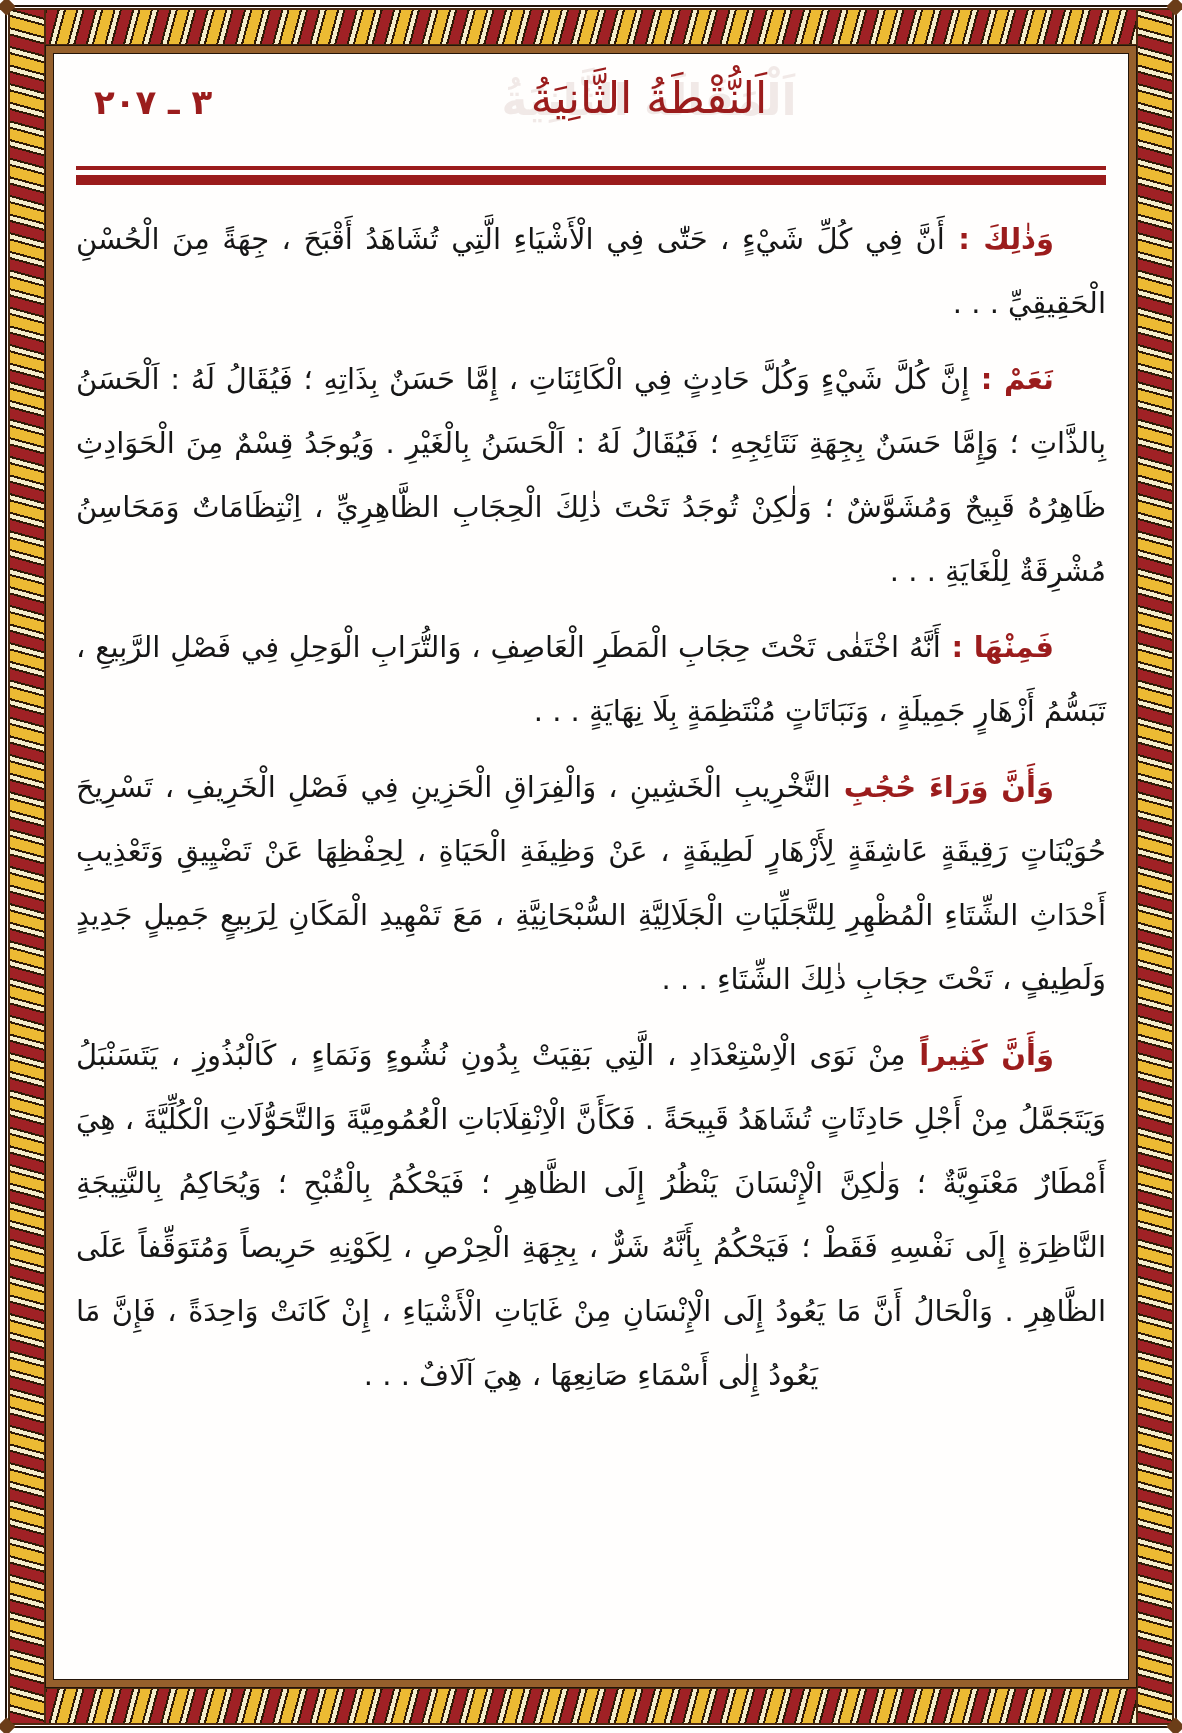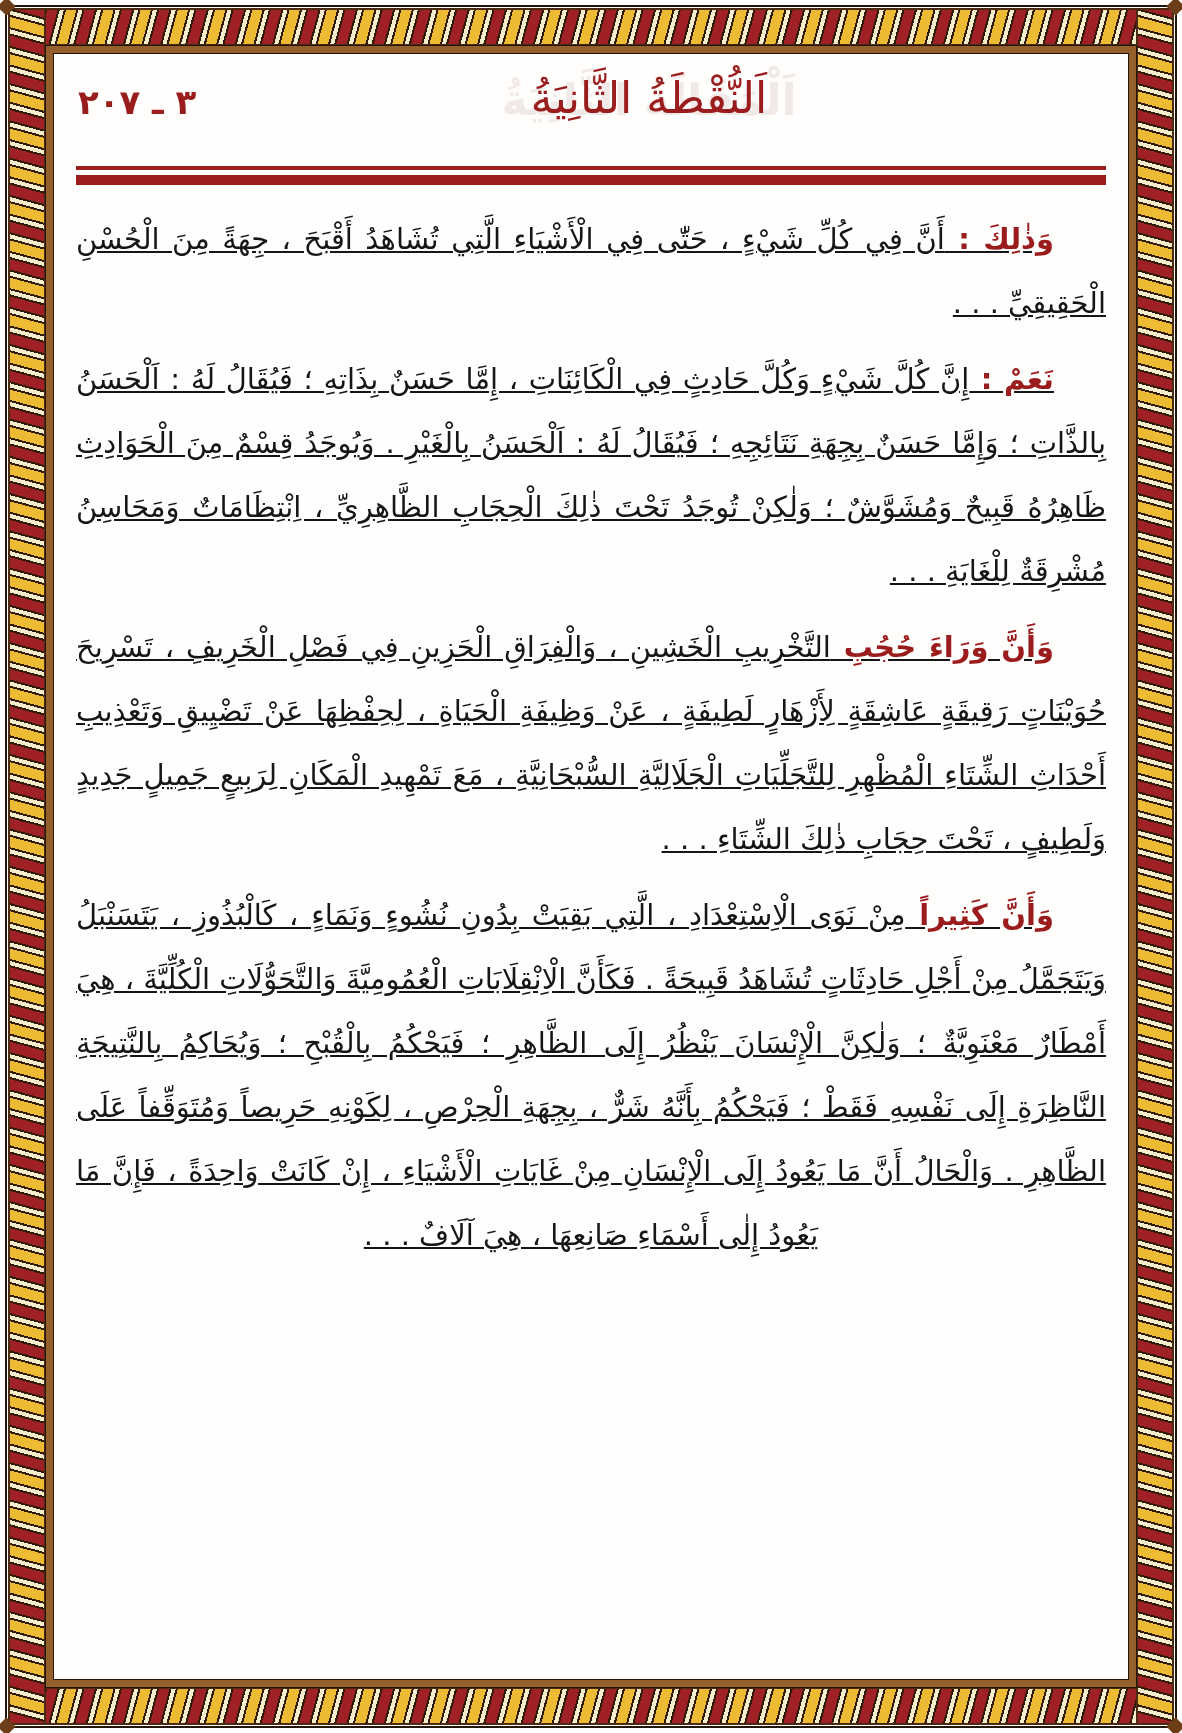--- a/index.html
+++ b/index.html
@@ -51,21 +51,21 @@
   .corner.tl{top:0;left:0;} .corner.tr{top:0;right:0;}
   .corner.bl{bottom:0;left:0;} .corner.br{bottom:0;right:0;}
 
   
   .content{
     position:absolute;top:58px;right:76px;left:76px;bottom:62px;
     direction:rtl;
   }
   .header{position:relative;height:100px;}
   .page-num{
-    position:absolute;left:2px;top:24px;
+    position:absolute;left:18px;top:24px;
     color:var(--red);font-weight:bold;font-size:34px;
     direction:rtl;letter-spacing:2px;
   }
   .title-wrap{
     position:relative;text-align:center;
     transform:translateX(58px);
     padding-top:14px;height:70px;
   }
   .ghost-title{
     position:absolute;top:16px;left:50%;transform:translateX(-50%);
@@ -80,21 +80,20 @@
   .rule-thick{height:10px;background:var(--red);margin-top:5px;}
 
   .body-text{margin-top:22px;}
   .para{
     margin:0 0 12px 0;
     color:var(--ink);
     font-size:29px;line-height:64px;
     text-align:justify;text-align-last:right;
     text-indent:52px;
     direction:rtl;
-    text-decoration:underline;
   }
   .para.last-center{text-align-last:center;}
   .para .lead{color:var(--red);font-weight:bold;}
 </style>
 </head>
 <body>
 
 <div class="page">
 
   <div class="outer-edge"></div>
@@ -115,17 +114,18 @@
         <span class="ghost-title">اَلْمَقَالَةُ الثَّانِيَةُ</span>
         <span class="main-title">اَلنُّقْطَةُ الثَّانِيَةُ</span>
       </div>
     </div>
     <div class="rule-thin"></div>
     <div class="rule-thick"></div>
 
     <div class="body-text">
         <p class="para"><span class="lead">وَذٰلِكَ : </span><span>أَنَّ فِي كُلِّ شَيْءٍ ، حَتّٰى فِي الْأَشْيَاءِ الَّتِي تُشَاهَدُ أَقْبَحَ ، جِهَةً مِنَ الْحُسْنِ الْحَقِيقِيِّ . . .</span></p>
         <p class="para"><span class="lead">نَعَمْ : </span><span>إِنَّ كُلَّ شَيْءٍ وَكُلَّ حَادِثٍ فِي الْكَائِنَاتِ ، إِمَّا حَسَنٌ بِذَاتِهِ ؛ فَيُقَالُ لَهُ : اَلْحَسَنُ بِالذَّاتِ ؛ وَإِمَّا حَسَنٌ بِجِهَةِ نَتَائِجِهِ ؛ فَيُقَالُ لَهُ : اَلْحَسَنُ بِالْغَيْرِ . وَيُوجَدُ قِسْمٌ مِنَ الْحَوَادِثِ ظَاهِرُهُ قَبِيحٌ وَمُشَوَّشٌ ؛ وَلٰكِنْ تُوجَدُ تَحْتَ ذٰلِكَ الْحِجَابِ الظَّاهِرِيِّ ، اِنْتِظَامَاتٌ وَمَحَاسِنُ مُشْرِقَةٌ لِلْغَايَةِ . . .</span></p>
+        <p class="para"><span class="lead">فَمِنْهَا : </span><span>أَنَّهُ اخْتَفٰى تَحْتَ حِجَابِ الْمَطَرِ الْعَاصِفِ ، وَالتُّرَابِ الْوَحِلِ فِي فَصْلِ الرَّبِيعِ ، تَبَسُّمُ أَزْهَارٍ جَمِيلَةٍ ، وَنَبَاتَاتٍ مُنْتَظِمَةٍ بِلَا نِهَايَةٍ . . .</span></p>
         <p class="para"><span class="lead">وَأَنَّ وَرَاءَ حُجُبِ </span><span>التَّخْرِيبِ الْخَشِينِ ، وَالْفِرَاقِ الْحَزِينِ فِي فَصْلِ الْخَرِيفِ ، تَسْرِيحَ حُوَيْنَاتٍ رَقِيقَةٍ عَاشِقَةٍ لِأَزْهَارٍ لَطِيفَةٍ ، عَنْ وَظِيفَةِ الْحَيَاةِ ، لِحِفْظِهَا عَنْ تَضْيِيقِ وَتَعْذِيبِ أَحْدَاثِ الشِّتَاءِ الْمُظْهِرِ لِلتَّجَلِّيَاتِ الْجَلَالِيَّةِ السُّبْحَانِيَّةِ ، مَعَ تَمْهِيدِ الْمَكَانِ لِرَبِيعٍ جَمِيلٍ جَدِيدٍ وَلَطِيفٍ ، تَحْتَ حِجَابِ ذٰلِكَ الشِّتَاءِ . . .</span></p>
         <p class="para last-center"><span class="lead">وَأَنَّ كَثِيراً </span><span>مِنْ نَوَى الْاِسْتِعْدَادِ ، الَّتِي بَقِيَتْ بِدُونِ نُشُوءٍ وَنَمَاءٍ ، كَالْبُذُوزِ ، يَتَسَنْبَلُ وَيَتَجَمَّلُ مِنْ أَجْلِ حَادِثَاتٍ تُشَاهَدُ قَبِيحَةً . فَكَأَنَّ الْاِنْقِلَابَاتِ الْعُمُومِيَّةَ وَالتَّحَوُّلَاتِ الْكُلِّيَّةَ ، هِيَ أَمْطَارٌ مَعْنَوِيَّةٌ ؛ وَلٰكِنَّ الْإِنْسَانَ يَنْظُرُ إِلَى الظَّاهِرِ ؛ فَيَحْكُمُ بِالْقُبْحِ ؛ وَيُحَاكِمُ بِالنَّتِيجَةِ النَّاظِرَةِ إِلَى نَفْسِهِ فَقَطْ ؛ فَيَحْكُمُ بِأَنَّهُ شَرٌّ ، بِجِهَةِ الْحِرْصِ ، لِكَوْنِهِ حَرِيصاً وَمُتَوَقِّفاً عَلَى الظَّاهِرِ . وَالْحَالُ أَنَّ مَا يَعُودُ إِلَى الْإِنْسَانِ مِنْ غَايَاتِ الْأَشْيَاءِ ، إِنْ كَانَتْ وَاحِدَةً ، فَإِنَّ مَا يَعُودُ إِلٰى أَسْمَاءِ صَانِعِهَا ، هِيَ آلَافٌ . . .</span></p>
       </div>
   </div>
 </div>
 
 </body></html>

